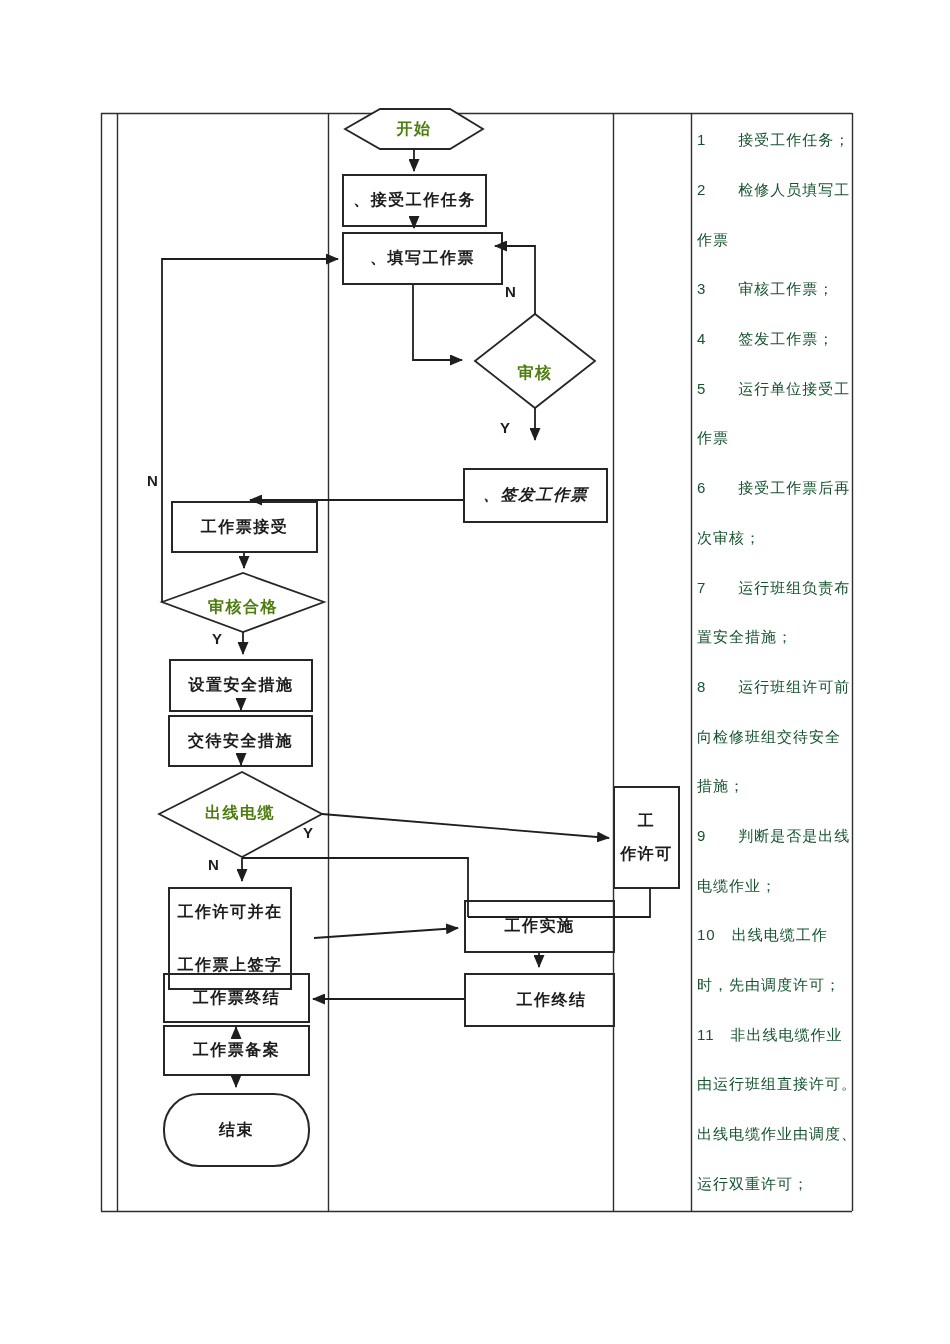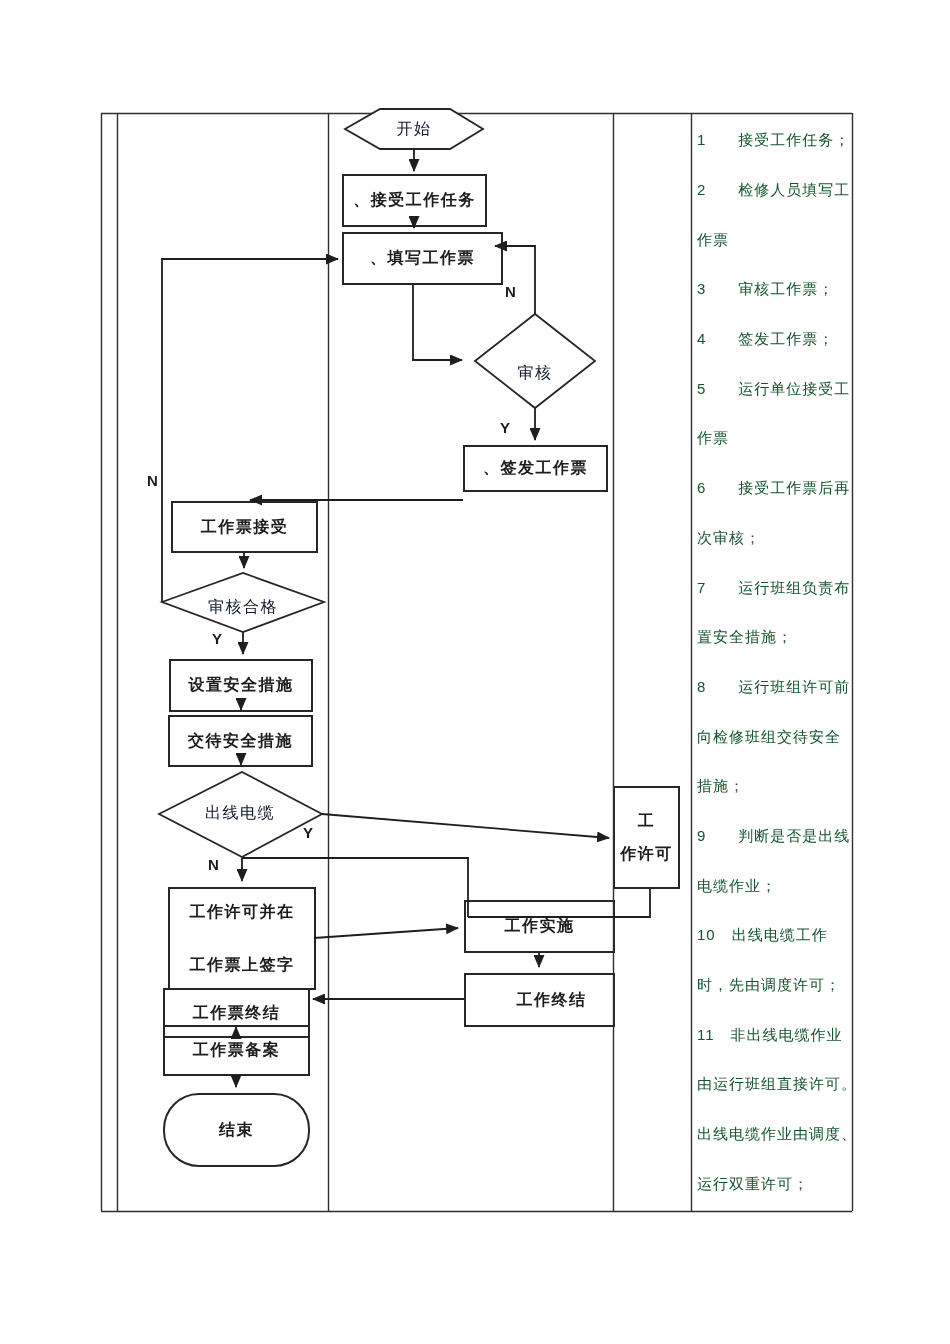--- a/index.html
+++ b/index.html
@@ -5,51 +5,51 @@
   html,body{margin:0;padding:0;background:#ffffff;}
   #page{position:relative;width:950px;height:1344px;background:#ffffff;overflow:hidden;
         font-family:"Liberation Sans","DejaVu Sans",sans-serif;color:#1f1f1f;}
   
   .node{position:absolute;box-sizing:border-box;border:2px solid #262626;background:transparent;
         display:flex;align-items:center;justify-content:center;text-align:center;
         font-size:16px;font-weight:600;letter-spacing:1.5px;color:#1c1c1c;z-index:2;}
   .node.two-line{flex-direction:column;gap:16px;}
   .stadium{border-radius:36px;}
   .shape-label{position:absolute;display:flex;align-items:center;justify-content:center;
-        font-size:16px;font-weight:400;letter-spacing:1.5px;color:#0f172a;z-index:6;text-align:center;}
+        font-size:16px;font-weight:700;letter-spacing:1.5px;color:#4d7c0f;z-index:6;text-align:center;}
   .branch-label{position:absolute;font-size:15px;font-weight:600;color:#1c1c1c;z-index:6;}
   svg.overlay{position:absolute;left:0;top:0;z-index:4;pointer-events:none;}
   
   #notes{position:absolute;left:697px;top:116px;width:156px;z-index:2;}
   #notes .note-line{height:49.7px;display:flex;align-items:center;
         font-size:15px;font-weight:500;letter-spacing:1px;color:#14532d;white-space:nowrap;}
 </style>
 </head>
 <body>
 
 <div id="page">
 
   <div class="node" style="left:342px;top:174px;width:145px;height:53px;">、接受工作任务</div>
 
   <div class="node" style="left:342px;top:232px;width:161px;height:53px;">、填写工作票</div>
 
-  <div class="node" style="left:463px;top:445px;width:145px;height:47px;">、签发工作票</div>
+  <div class="node" style="left:463px;top:468px;width:145px;height:55px;font-style:italic;">、签发工作票</div>
 
   <div class="node" style="left:171px;top:501px;width:147px;height:52px;">工作票接受</div>
 
   <div class="node" style="left:169px;top:659px;width:144px;height:53px;">设置安全措施</div>
 
   <div class="node" style="left:168px;top:715px;width:145px;height:52px;">交待安全措施</div>
 
-  <div class="node two-line" style="left:168px;top:887px;width:148px;height:103px;gap:32px;">
+  <div class="node two-line" style="left:168px;top:887px;width:124px;height:103px;gap:32px;">
     <span>工作许可并在</span>
     <span>工作票上签字</span>
   </div>
 
-  <div class="node" style="left:163px;top:973px;width:147px;height:50px;margin-top:15px;">工作票终结</div>
+  <div class="node" style="left:163px;top:973px;width:147px;height:50px;">工作票终结</div>
 
   <div class="node" style="left:163px;top:1025px;width:147px;height:51px;">工作票备案</div>
 
   <div class="node" style="left:464px;top:900px;width:151px;height:53px;">工作实施</div>
 
   <div class="node" style="left:464px;top:973px;width:151px;height:54px;padding-left:24px;">工作终结</div>
 
   <div class="node two-line" style="left:613px;top:786px;width:67px;height:103px;gap:12px;">
     <span>工</span>
     <span>作许可</span>

